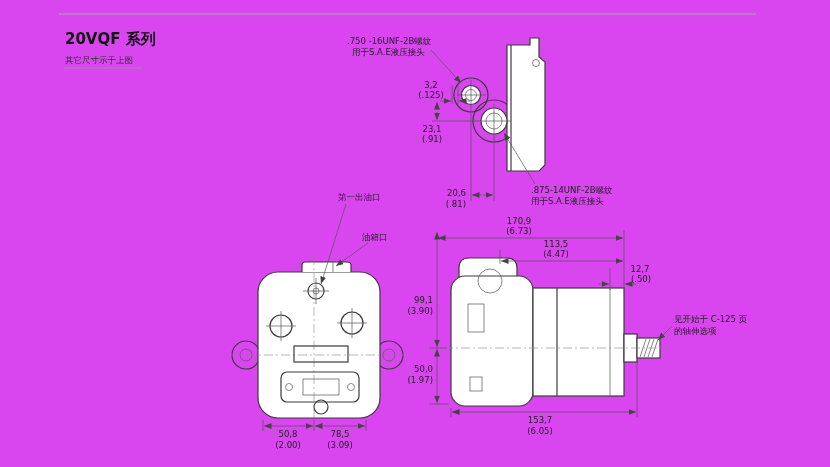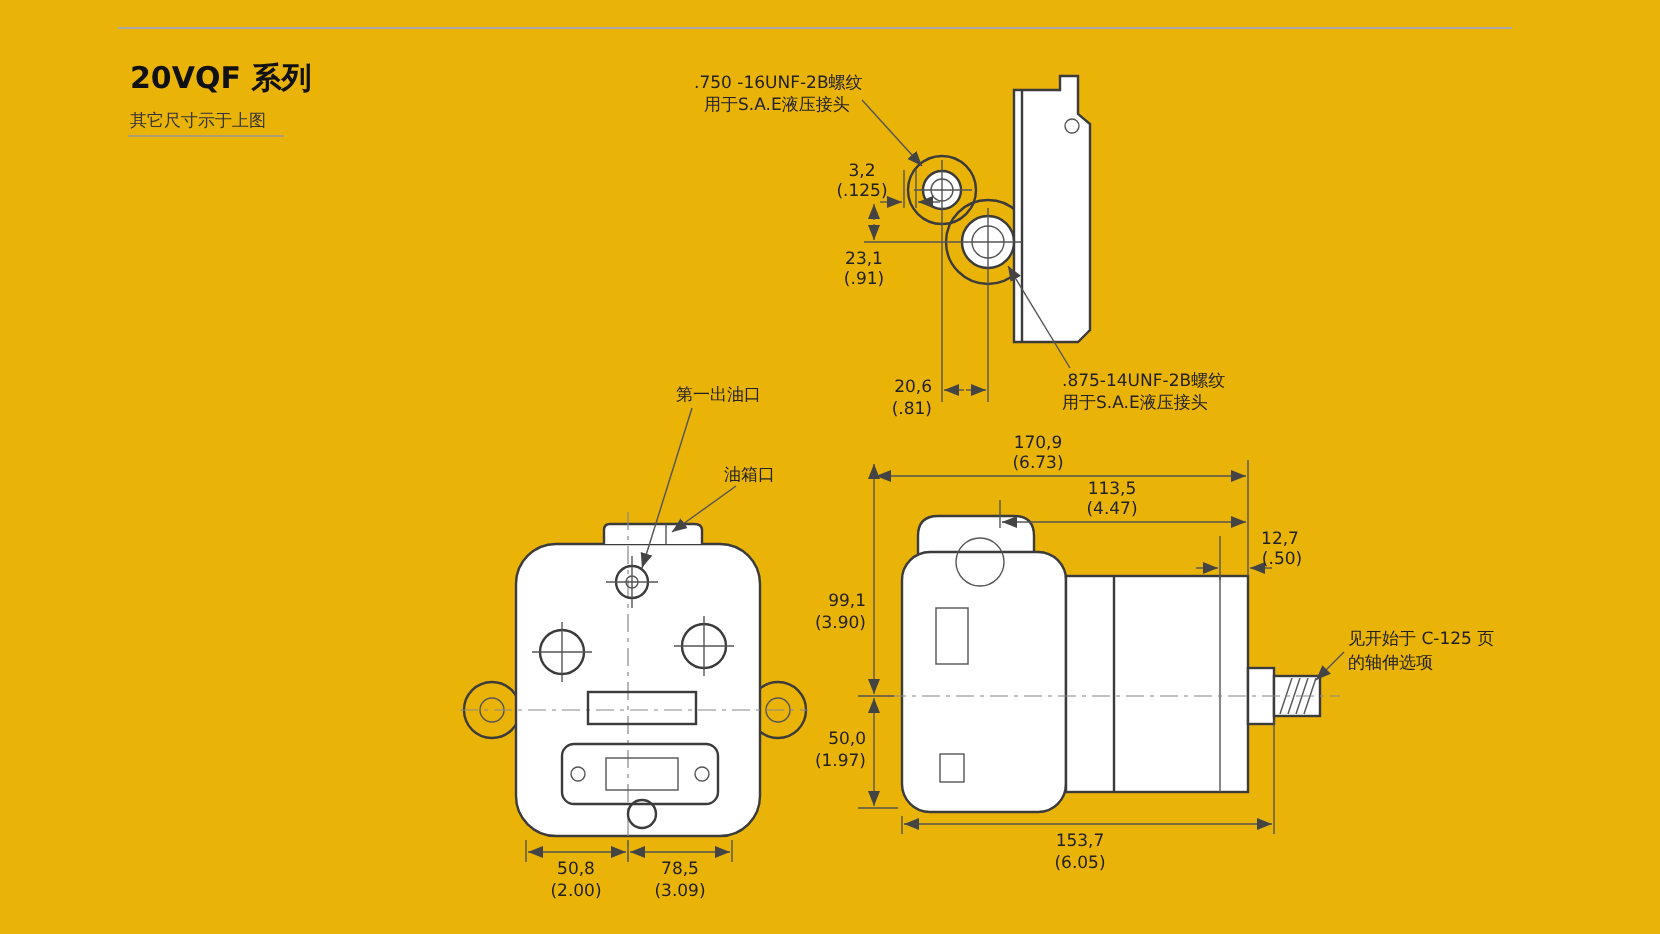--- a/index.html
+++ b/index.html
@@ -1,16 +1,16 @@
 <!DOCTYPE html>
 <html><head>
 <meta charset="utf-8">
 <style>
   html,body{margin:0;padding:0;background:#fff;width:830px;height:467px;overflow:hidden}
-  .page{position:relative;width:830px;height:467px;background:#eab308}
+  .page{position:relative;width:830px;height:467px;background:#d946ef}
   svg{display:block}
   .ol{fill:none;stroke:#3b3b3b;stroke-width:1.2}
   .olf{fill:#fff;stroke:#3b3b3b;stroke-width:1.2}
   .thin{fill:none;stroke:#555;stroke-width:0.7}
   .dim{fill:none;stroke:#555;stroke-width:0.7}
   .cl{fill:none;stroke:#888;stroke-width:0.6;stroke-dasharray:9 3 2 3}
   text{font-family:"DejaVu Sans","Liberation Sans",sans-serif;fill:#222}
   .dim-t{font-size:8.5px}
   .lbl{font-size:8.5px}
   .title-t{font-size:15px;font-weight:bold;fill:#111}

